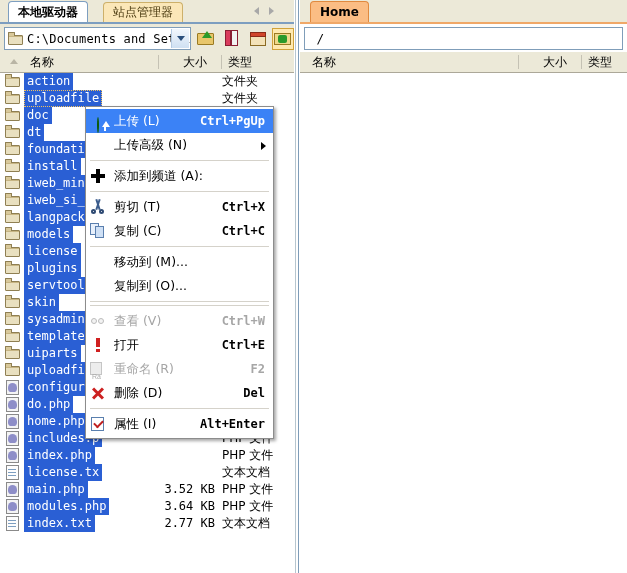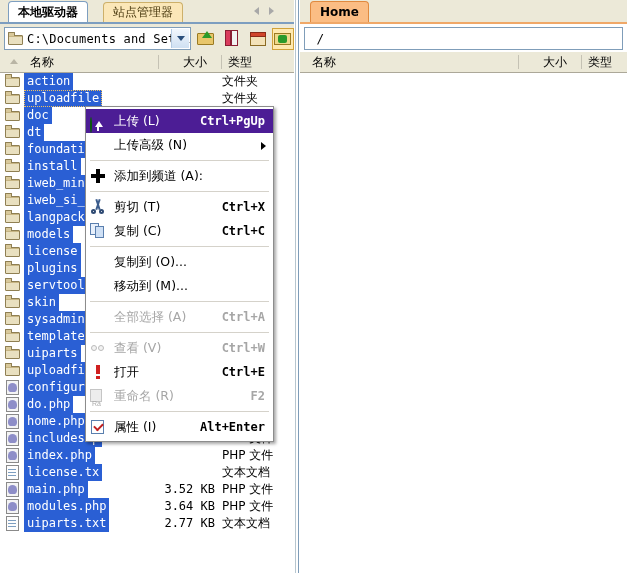--- a/index.html
+++ b/index.html
@@ -113,21 +113,21 @@
     background:#ffffff;border:1px solid #8c8c8c;
     box-shadow:2px 2px 3px rgba(0,0,0,.35);
     padding:2px 0;z-index:40;
     font-family:"DejaVu Sans","Liberation Sans",sans-serif;
   }
   .mi{position:relative;height:24px;line-height:24px;display:flex;align-items:center;white-space:nowrap;}
   .mi .mico{position:absolute;left:4px;top:4px;width:16px;height:16px;}
   .mi .lbl{margin-left:28px;font-size:12.5px;color:#000;}
   .mi .acc{position:absolute;right:8px;font-size:12px;color:#000;
     font-family:"DejaVu Sans Mono","Liberation Mono",monospace;font-weight:bold;}
-  .mi.hl{background:#4c1d95;}
+  .mi.hl{background:#3b82f6;text-align:center;}
   .mi.hl .lbl,.mi.hl .acc{color:#fff;}
   .mi.dis .lbl,.mi.dis .acc{color:#a6a6a6;}
   .mi .sub{position:absolute;right:7px;top:9px;width:0;height:0;
      border-top:4px solid transparent;border-bottom:4px solid transparent;border-left:5px solid #000;}
   .msep{height:1px;margin:3px 4px;background:#d5d2ca;}
 
   .ic-up{width:16px;height:16px;border-radius:50%;background:radial-gradient(circle at 5px 4px,#8ce08c,#1a7a1a);
     border:1px solid #0c5a0c;position:relative;box-sizing:border-box;}
   .ic-up:after{content:"";position:absolute;left:4px;top:3px;width:0;height:0;
     border-left:4px solid transparent;border-right:4px solid transparent;border-bottom:6px solid #fff;}
@@ -503,21 +503,21 @@
             <span class="sz">3.64 KB</span>
             <span class="tp">PHP 文件</span>
           </div>
           <div class="row">
             <span class="ico ic-txt">
               <span class="p"></span>
               <span class="l" style="top:4px"></span>
               <span class="l" style="top:7px"></span>
               <span class="l" style="top:10px"></span>
             </span>
-            <span class="nm sel">uiparts.txt</span>
+            <span class="nm sel">index.txt</span>
             <span class="sz">2.77 KB</span>
             <span class="tp">文本文档</span>
           </div>
         </div>
     </div>
   </div>
 
   <div class="splitter">
     <span class="bar"></span>
     <span class="bar2"></span>
@@ -570,46 +570,47 @@
         <span class="lbl">剪切 (T)</span>
         <span class="acc">Ctrl+X</span>
       </div>
       <div class="mi">
         <span class="mico"><span class="ic-copy"><span class="s1"></span><span class="s2"></span></span></span>
         <span class="lbl">复制 (C)</span>
         <span class="acc">Ctrl+C</span>
       </div>
       <div class="msep"></div>
       <div class="mi">
+        <span class="lbl">移动到 (M)...</span>
+      </div>
+      <div class="mi">
         <span class="lbl">复制到 (O)...</span>
       </div>
-      <div class="mi">
-        <span class="lbl">移动到 (M)...</span>
-      </div>
       <div class="msep"></div>
-      <div class="mi dis">
-        <span class="lbl">全部选择 (A)</span>
-        <span class="acc">Ctrl+A</span>
-      </div>
       <div class="msep"></div>
       <div class="mi dis">
         <span class="mico"><span class="ic-view"><span class="e1"></span><span class="e2"></span></span></span>
         <span class="lbl">查看 (V)</span>
         <span class="acc">Ctrl+W</span>
       </div>
       <div class="mi">
         <span class="mico"><span class="ic-open"><span class="b"></span><span class="d"></span></span></span>
         <span class="lbl">打开</span>
         <span class="acc">Ctrl+E</span>
       </div>
       <div class="mi dis">
         <span class="mico"><span class="ic-rename"><span class="p"></span><span class="t">Ra</span></span></span>
         <span class="lbl">重命名 (R)</span>
         <span class="acc">F2</span>
       </div>
+      <div class="mi">
+        <span class="mico"><span class="ic-del"><span class="x1"></span><span class="x2"></span></span></span>
+        <span class="lbl">删除 (D)</span>
+        <span class="acc">Del</span>
+      </div>
       <div class="msep"></div>
       <div class="mi">
         <span class="mico"><span class="ic-prop"><span class="p"></span><span class="c"></span></span></span>
         <span class="lbl">属性 (I)</span>
         <span class="acc">Alt+Enter</span>
       </div>
     </div>
 
 </div>
 

